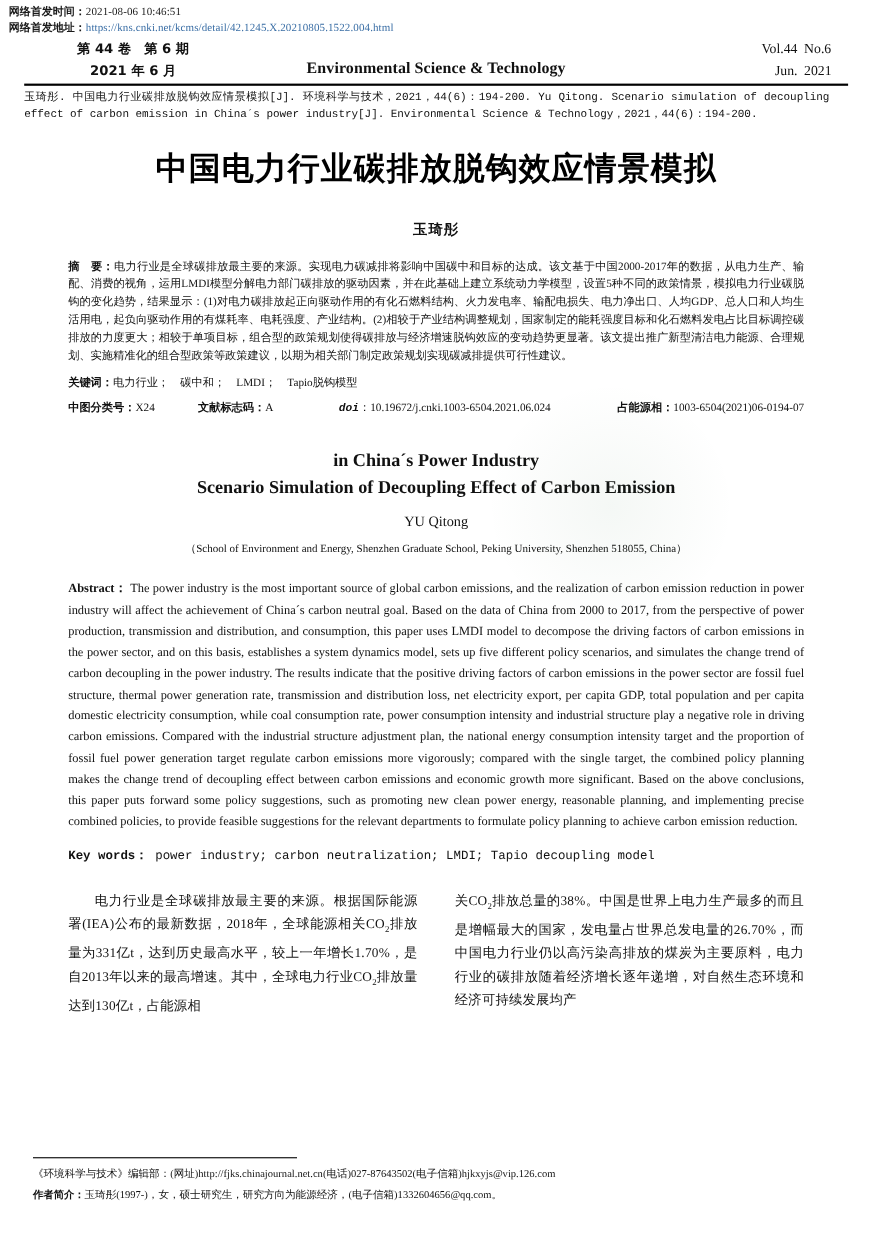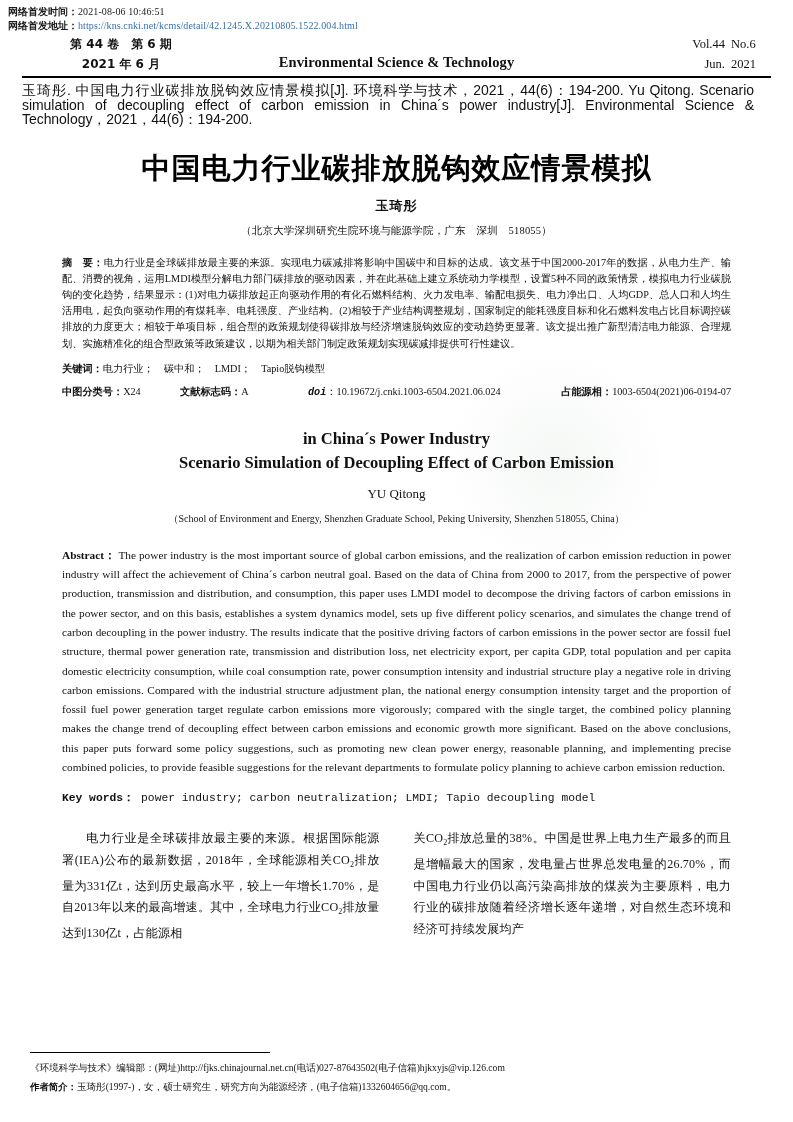--- a/index.html
+++ b/index.html
@@ -79,39 +79,39 @@
   }
   .mh-right span.sp { display: inline-block; min-width: 34px; text-align: left; margin-left: 6px;}
   .rule-thick {
     margin: 2px 22px 0 22px;
     border-top: 2.2px solid #000;
   }
 
   
   .citation {
     margin: 5px 39px 0 22px;
-    font-size: 14px;
+    font-size: 10px;
     line-height: 14.5px;
     text-align: justify;
-    font-family: Liberation Sans, sans-serif;
+    font-family: Liberation Mono, monospace;
     letter-spacing: -0.05px;
   }
 
   
   .cn-title {
     margin-top: 22px;
     text-align: center;
     font-family: "DejaVu Sans", "Liberation Sans", sans-serif;
     font-weight: 700;
     font-size: 29px;
     letter-spacing: 1px;
     color: #000;
   }
   .cn-author {
-    margin-top: 8px;
+    margin-top: 26px;
     text-align: center;
     font-size: 13px;
     font-family: "Liberation Serif", serif;
     font-weight: 600;
     letter-spacing: 1px;
   }
   .cn-affil {
     margin-top: 9px;
     text-align: center;
     font-size: 10.5px;
@@ -279,21 +279,20 @@
       <div><span>Vol.44</span><span class="sp">No.6</span></div>
       <div><span>Jun.</span><span class="sp">2021</span></div>
     </div>
   </div>
   <div class="rule-thick"></div>
 
   <div class="citation">玉琦彤. 中国电力行业碳排放脱钩效应情景模拟[J]. 环境科学与技术，2021，44(6)：194-200. Yu Qitong. Scenario simulation of decoupling effect of carbon emission in China´s power industry[J]. Environmental Science &amp; Technology，2021，44(6)：194-200.</div>
 
   <div class="cn-title">中国电力行业碳排放脱钩效应情景模拟</div>
   <div class="cn-author">玉琦彤</div>
-  <div class="cn-affil">（北京大学深圳研究生院环境与能源学院，广东　深圳　518055）</div>
 
   <div class="cn-abs">
     <span class="lead">摘　要：</span><span>电力行业是全球碳排放最主要的来源。实现电力碳减排将影响中国碳中和目标的达成。该文基于中国2000-2017年的数据，从电力生产、输配、消费的视角，运用LMDI模型分解电力部门碳排放的驱动因素，并在此基础上建立系统动力学模型，设置5种不同的政策情景，模拟电力行业碳脱钩的变化趋势，结果显示：(1)对电力碳排放起正向驱动作用的有化石燃料结构、火力发电率、输配电损失、电力净出口、人均GDP、总人口和人均生活用电，起负向驱动作用的有煤耗率、电耗强度、产业结构。(2)相较于产业结构调整规划，国家制定的能耗强度目标和化石燃料发电占比目标调控碳排放的力度更大；相较于单项目标，组合型的政策规划使得碳排放与经济增速脱钩效应的变动趋势更显著。该文提出推广新型清洁电力能源、合理规划、实施精准化的组合型政策等政策建议，以期为相关部门制定政策规划实现碳减排提供可行性建议。</span>
   </div>
 
   <div class="cn-kw">
     <span class="lead">关键词：</span><span>电力行业；　碳中和；　LMDI；　Tapio脱钩模型</span>
   </div>
 
   <div class="cls-line">

